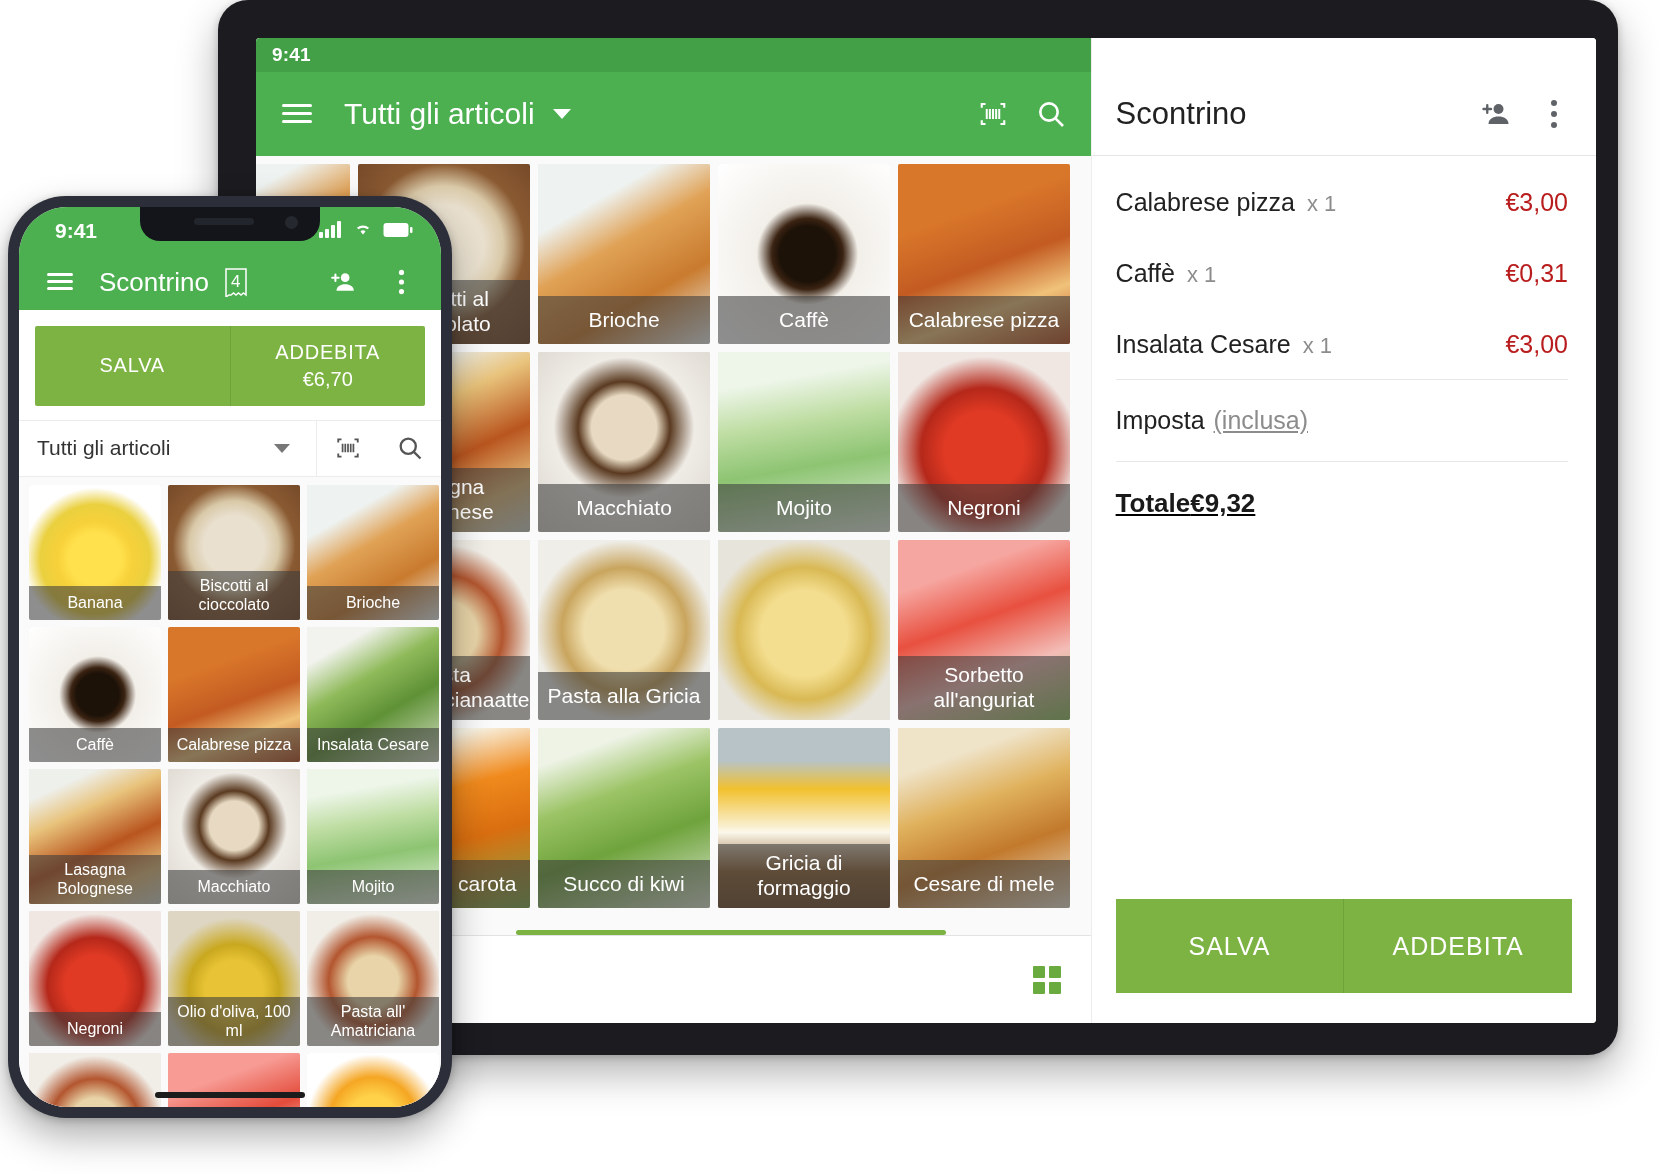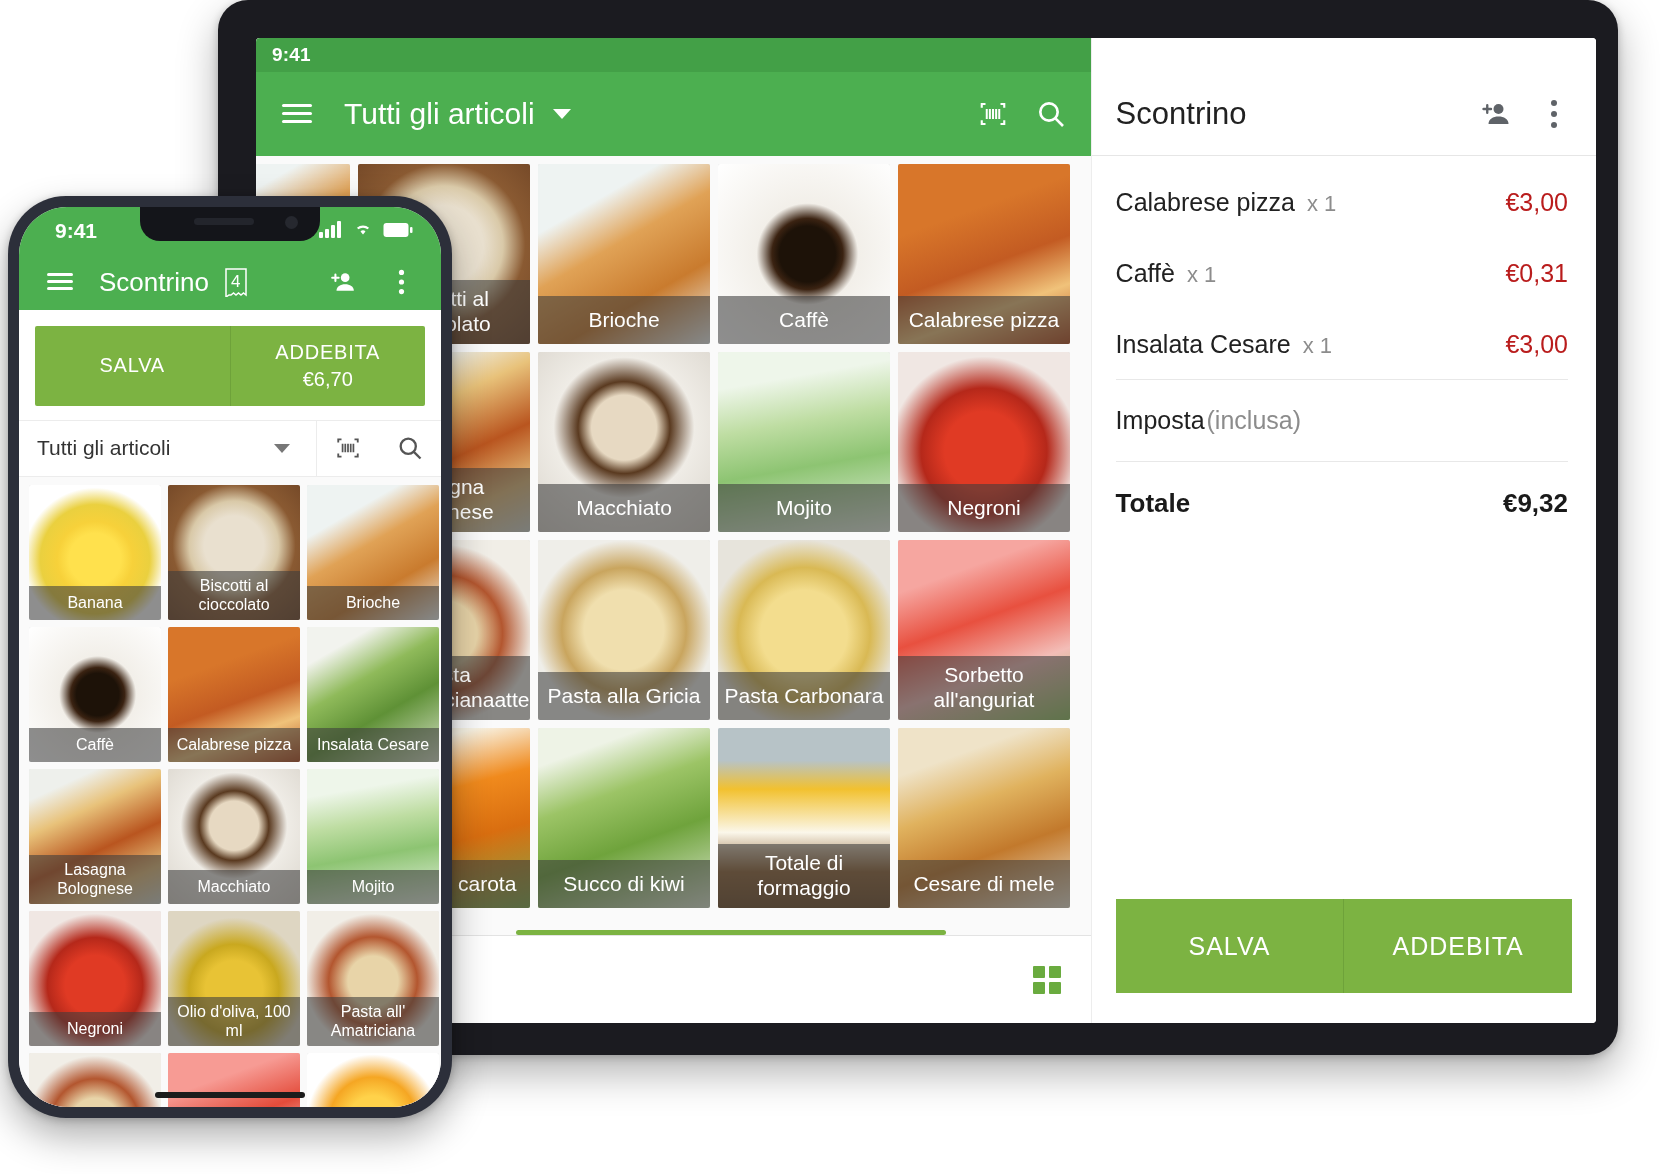--- a/index.html
+++ b/index.html
@@ -85,22 +85,22 @@
   .rec-top { height: 84px; display:flex; align-items:center; padding: 0 20px 0 24px; border-bottom:1px solid #e6e6e6;}
   .rec-title { font-size: 31px; color:#212121; font-weight:400;}
   .rec-lines { flex: 1 1 auto; padding: 10px 28px 0 24px; }
   .rec-row { display:flex; align-items:flex-start; justify-content:space-between; padding: 22px 0 20px; }
   .rec-row .nm { font-size: 25px; color:#212121; }
   .rec-row .qty { font-size: 22px; color:#8c8c8c; margin-left: 12px; }
   .rec-row .amt { font-size: 25px; color:#b91c1c; }
   .rec-div { height:1px; background:#e8e8e8; }
   .rec-tax { display:flex; align-items:baseline; padding: 26px 0 26px; }
   .rec-tax .t1 { font-size: 25px; color:#212121; }
-  .rec-tax .t2 { font-size: 25px; color:#8c8c8c; margin-left: 2px;}
-  .rec-total { display:flex; justify-content:space-between; padding: 26px 0 0; }
+  .rec-tax .t2 { font-size: 25px; color:#8c8c8c; margin-left: 9px; text-decoration: underline;}
+  .rec-total { display:flex; padding: 26px 0 0; text-decoration: underline; }
   .rec-total span { font-size: 26px; font-weight: 700; color:#1a1a1a; }
   .rec-actions { padding: 0 24px 30px; display:flex; }
   .btn-green { background:#7cb342; color:#fff; font-size:25px; letter-spacing:1px;
                height:94px; flex:1 1 50%; display:flex; align-items:center; justify-content:center; cursor:pointer;}
   .btn-sep { width:1px; background:#6ea23a; }
 
   
   #phone {
     position: absolute; left: 8px; top: 196px;
     width: 444px; height: 922px;
@@ -258,40 +258,39 @@
               <div class="t-cell">
                 <div class="thumb img-amatriciana"></div>
                 <div class="cap">Pasta all'Amatricianaatte</div>
               </div>
               <div class="t-cell">
                 <div class="thumb img-gricia"></div>
                 <div class="cap">Pasta alla Gricia</div>
               </div>
               <div class="t-cell">
                 <div class="thumb img-carbonara"></div>
-                <div class="cap">Pasta Carbonara</div>
               </div>
               <div class="t-cell">
                 <div class="thumb img-sorbetto"></div>
                 <div class="cap">Sorbetto all'anguriat</div>
               </div>
               <div class="t-cell">
                 <div class="thumb img-carota"></div>
               </div>
               <div class="t-cell">
                 <div class="thumb img-carota"></div>
                 <div class="cap">Succo di carota</div>
               </div>
               <div class="t-cell">
                 <div class="thumb img-kiwi"></div>
                 <div class="cap">Succo di kiwi</div>
               </div>
               <div class="t-cell">
                 <div class="thumb img-cheesecake"></div>
-                <div class="cap">Totale di formaggio</div>
+                <div class="cap">Gricia di formaggio</div>
               </div>
               <div class="t-cell">
                 <div class="thumb img-mele"></div>
                 <div class="cap">Cesare di mele</div>
               </div>
             </div>
         </div>
 
         <div class="t-footbar">
           <div class="scrollbar"></div>

